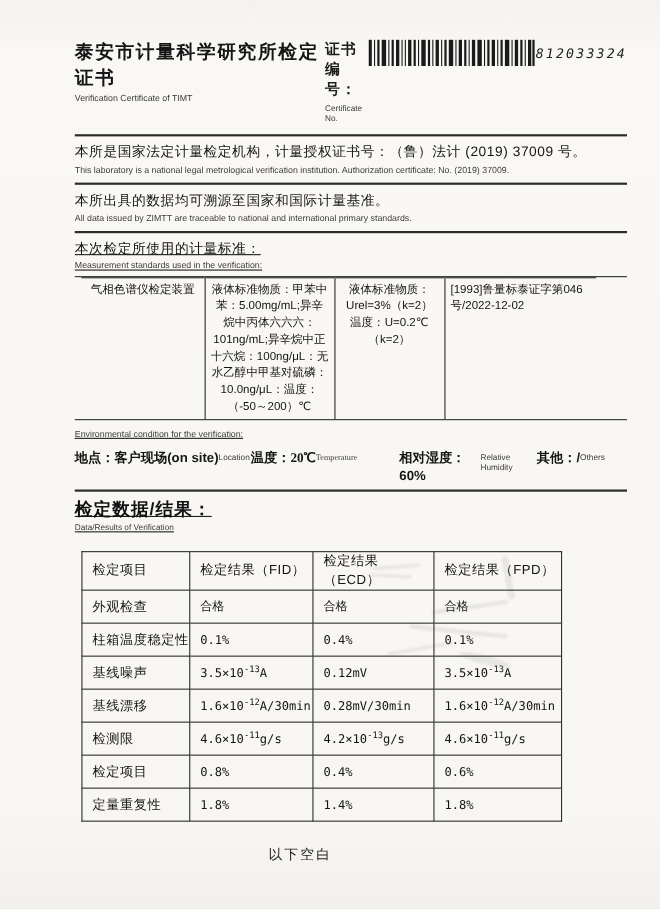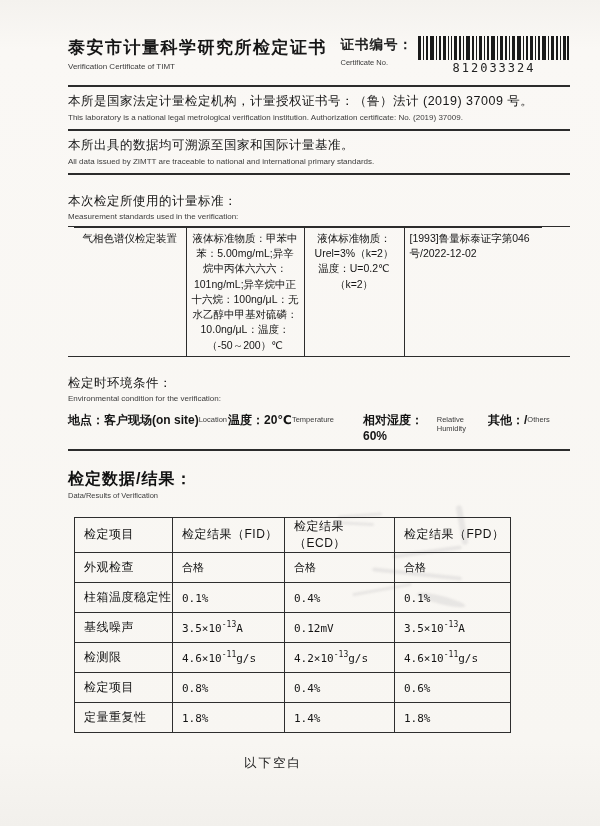--- a/index.html
+++ b/index.html
@@ -16,46 +16,46 @@
   }
   .rule{border:none;border-top:2px solid #2c2c2c;height:0;margin:0;}
   .rule.thin{border-top-width:1.5px;}
   
   .hdr{display:flex;justify-content:space-between;align-items:flex-start;margin-bottom:10px;}
   .hdr-title-cn{font-size:17px;font-weight:bold;letter-spacing:1.5px;color:#161616;}
   .hdr-title-en{font-size:8px;color:#3a3a3a;margin-top:3px;}
   .certno{display:flex;gap:5px;align-items:flex-start;}
   .certno-label-cn{font-size:13.5px;font-weight:bold;letter-spacing:1px;}
   .certno-label-en{font-size:7.5px;color:#3a3a3a;margin-top:4px;}
-  .barcode-wrap{display:flex;flex-direction:column;align-items:center;}
+  .barcode-wrap{display:flex;flex-direction:row;align-items:center;font-style:italic;}
   .barcode-num{font-family:"DejaVu Sans Mono",monospace;font-size:12px;letter-spacing:2px;margin-top:1px;color:#222;}
   
   .stmt{padding:6px 0 7px 0;}
   .stmt-cn{font-size:12.5px;color:#151515;letter-spacing:.5px;}
   .stmt-en{font-size:8px;color:#3c3c3c;margin-top:3px;}
   
-  .sec-label{padding:18px 0 5px 0;}
+  .sec-label{padding:6px 0 5px 0;text-decoration:underline;}
   .sec-label-cn{font-size:12.5px;color:#151515;letter-spacing:.5px;}
   .sec-label-en{font-size:8px;color:#3c3c3c;margin-top:2px;}
   table{border-collapse:collapse;table-layout:fixed;}
   .std-table{width:468px;margin-left:6px;}
   .std-table th,.std-table td{font-weight:normal;vertical-align:top;padding:3px 5px;}
   .std-table col.c1{width:112px}.std-table col.c2{width:118px}.std-table col.c3{width:100px}.std-table col.c4{width:138px}
   .std-table .vline{border-left:1.5px solid #2c2c2c;}
   .std-hd{text-align:center;}
   .std-hd-cn{font-size:11px;color:#1a1a1a;}
   .std-hd-en{font-size:7.5px;color:#3c3c3c;margin-top:1px;}
   .std-cell{font-size:10.5px;line-height:1.45;color:#141414;text-align:center;}
   .std-cell.left{text-align:left;}
   
   .env-row{display:flex;margin:4px 0 6px 0;}
   .env-item{display:flex;flex-direction:row;}
   .env-item .v{font-size:12px;font-weight:bold;color:#141414;}
   .env-item .e{font-size:7.5px;color:#3c3c3c;margin-top:3px;font-weight:normal;}
-  .env-i0{width:160px;}.env-i1{width:135px;}.env-i2{width:125px;}.env-i3{width:80px;}
+  .env-i0{width:160px;}.env-i1{width:135px;font-family:Liberation Serif, serif;}.env-i2{width:125px;}.env-i3{width:80px;}
   
   .res-label-cn{font-size:16px;font-weight:bold;letter-spacing:1px;color:#111;}
   .res-label-en{font-size:7.5px;color:#3c3c3c;margin-top:1px;}
   .res-table{width:436px;margin:12px 0 0 6px;border:1.8px solid #2e2e2e;}
   .res-table col.c1{width:98px}.res-table col.c2{width:112px}.res-table col.c3{width:110px}.res-table col.c4{width:116px}
   .res-table th,.res-table td{
     border:1.5px solid #2e2e2e;height:29px;padding:0 0 0 9px;
     text-align:left;vertical-align:middle;font-weight:normal;
   }
   .res-item{font-size:12px;color:#141414;letter-spacing:.5px;}
@@ -171,21 +171,20 @@
       <td class="std-cell vline">液体标准物质：甲苯中苯：5.00mg/mL;异辛烷中丙体六六六：101ng/mL;异辛烷中正十六烷：100ng/μL：无水乙醇中甲基对硫磷：10.0ng/μL：温度：（-50～200）℃</td>
       <td class="std-cell vline">液体标准物质：Urel=3%（k=2） 温度：U=0.2℃（k=2）</td>
       <td class="std-cell left vline">[1993]鲁量标泰证字第046号/2022-12-02</td>
     </tr>
   </tbody>
     </table>
 
   <div class="rule thin"></div>
 
   <div class="sec-label">
-    <div class="sec-label-cn">检定时环境条件：</div>
     <div class="sec-label-en">Environmental condition for the verification:</div>
   </div>
 
   <div class="env-row">
     <div class="env-item env-i0">
       <span class="v">地点：客户现场(on site)</span>
       <span class="e">Location</span>
     </div>
     <div class="env-item env-i1">
       <span class="v">温度：20℃</span>
@@ -234,20 +233,26 @@
       <td class="res-val"><span>0.4%</span><sup></sup><span></span></td>
       <td class="res-val"><span>0.1%</span><sup></sup><span></span></td>
     </tr>
     <tr>
       <td class="res-item">基线噪声</td>
       <td class="res-val"><span>3.5×10</span><sup>-13</sup><span>A</span></td>
       <td class="res-val"><span>0.12mV</span><sup></sup><span></span></td>
       <td class="res-val"><span>3.5×10</span><sup>-13</sup><span>A</span></td>
     </tr>
     <tr>
+      <td class="res-item">基线漂移</td>
+      <td class="res-val"><span>1.6×10</span><sup>-12</sup><span>A/30min</span></td>
+      <td class="res-val"><span>0.28mV/30min</span><sup></sup><span></span></td>
+      <td class="res-val"><span>1.6×10</span><sup>-12</sup><span>A/30min</span></td>
+    </tr>
+    <tr>
       <td class="res-item">检测限</td>
       <td class="res-val"><span>4.6×10</span><sup>-11</sup><span>g/s</span></td>
       <td class="res-val"><span>4.2×10</span><sup>-13</sup><span>g/s</span></td>
       <td class="res-val"><span>4.6×10</span><sup>-11</sup><span>g/s</span></td>
     </tr>
     <tr>
       <td class="res-item">检定项目</td>
       <td class="res-val"><span>0.8%</span><sup></sup><span></span></td>
       <td class="res-val"><span>0.4%</span><sup></sup><span></span></td>
       <td class="res-val"><span>0.6%</span><sup></sup><span></span></td>

